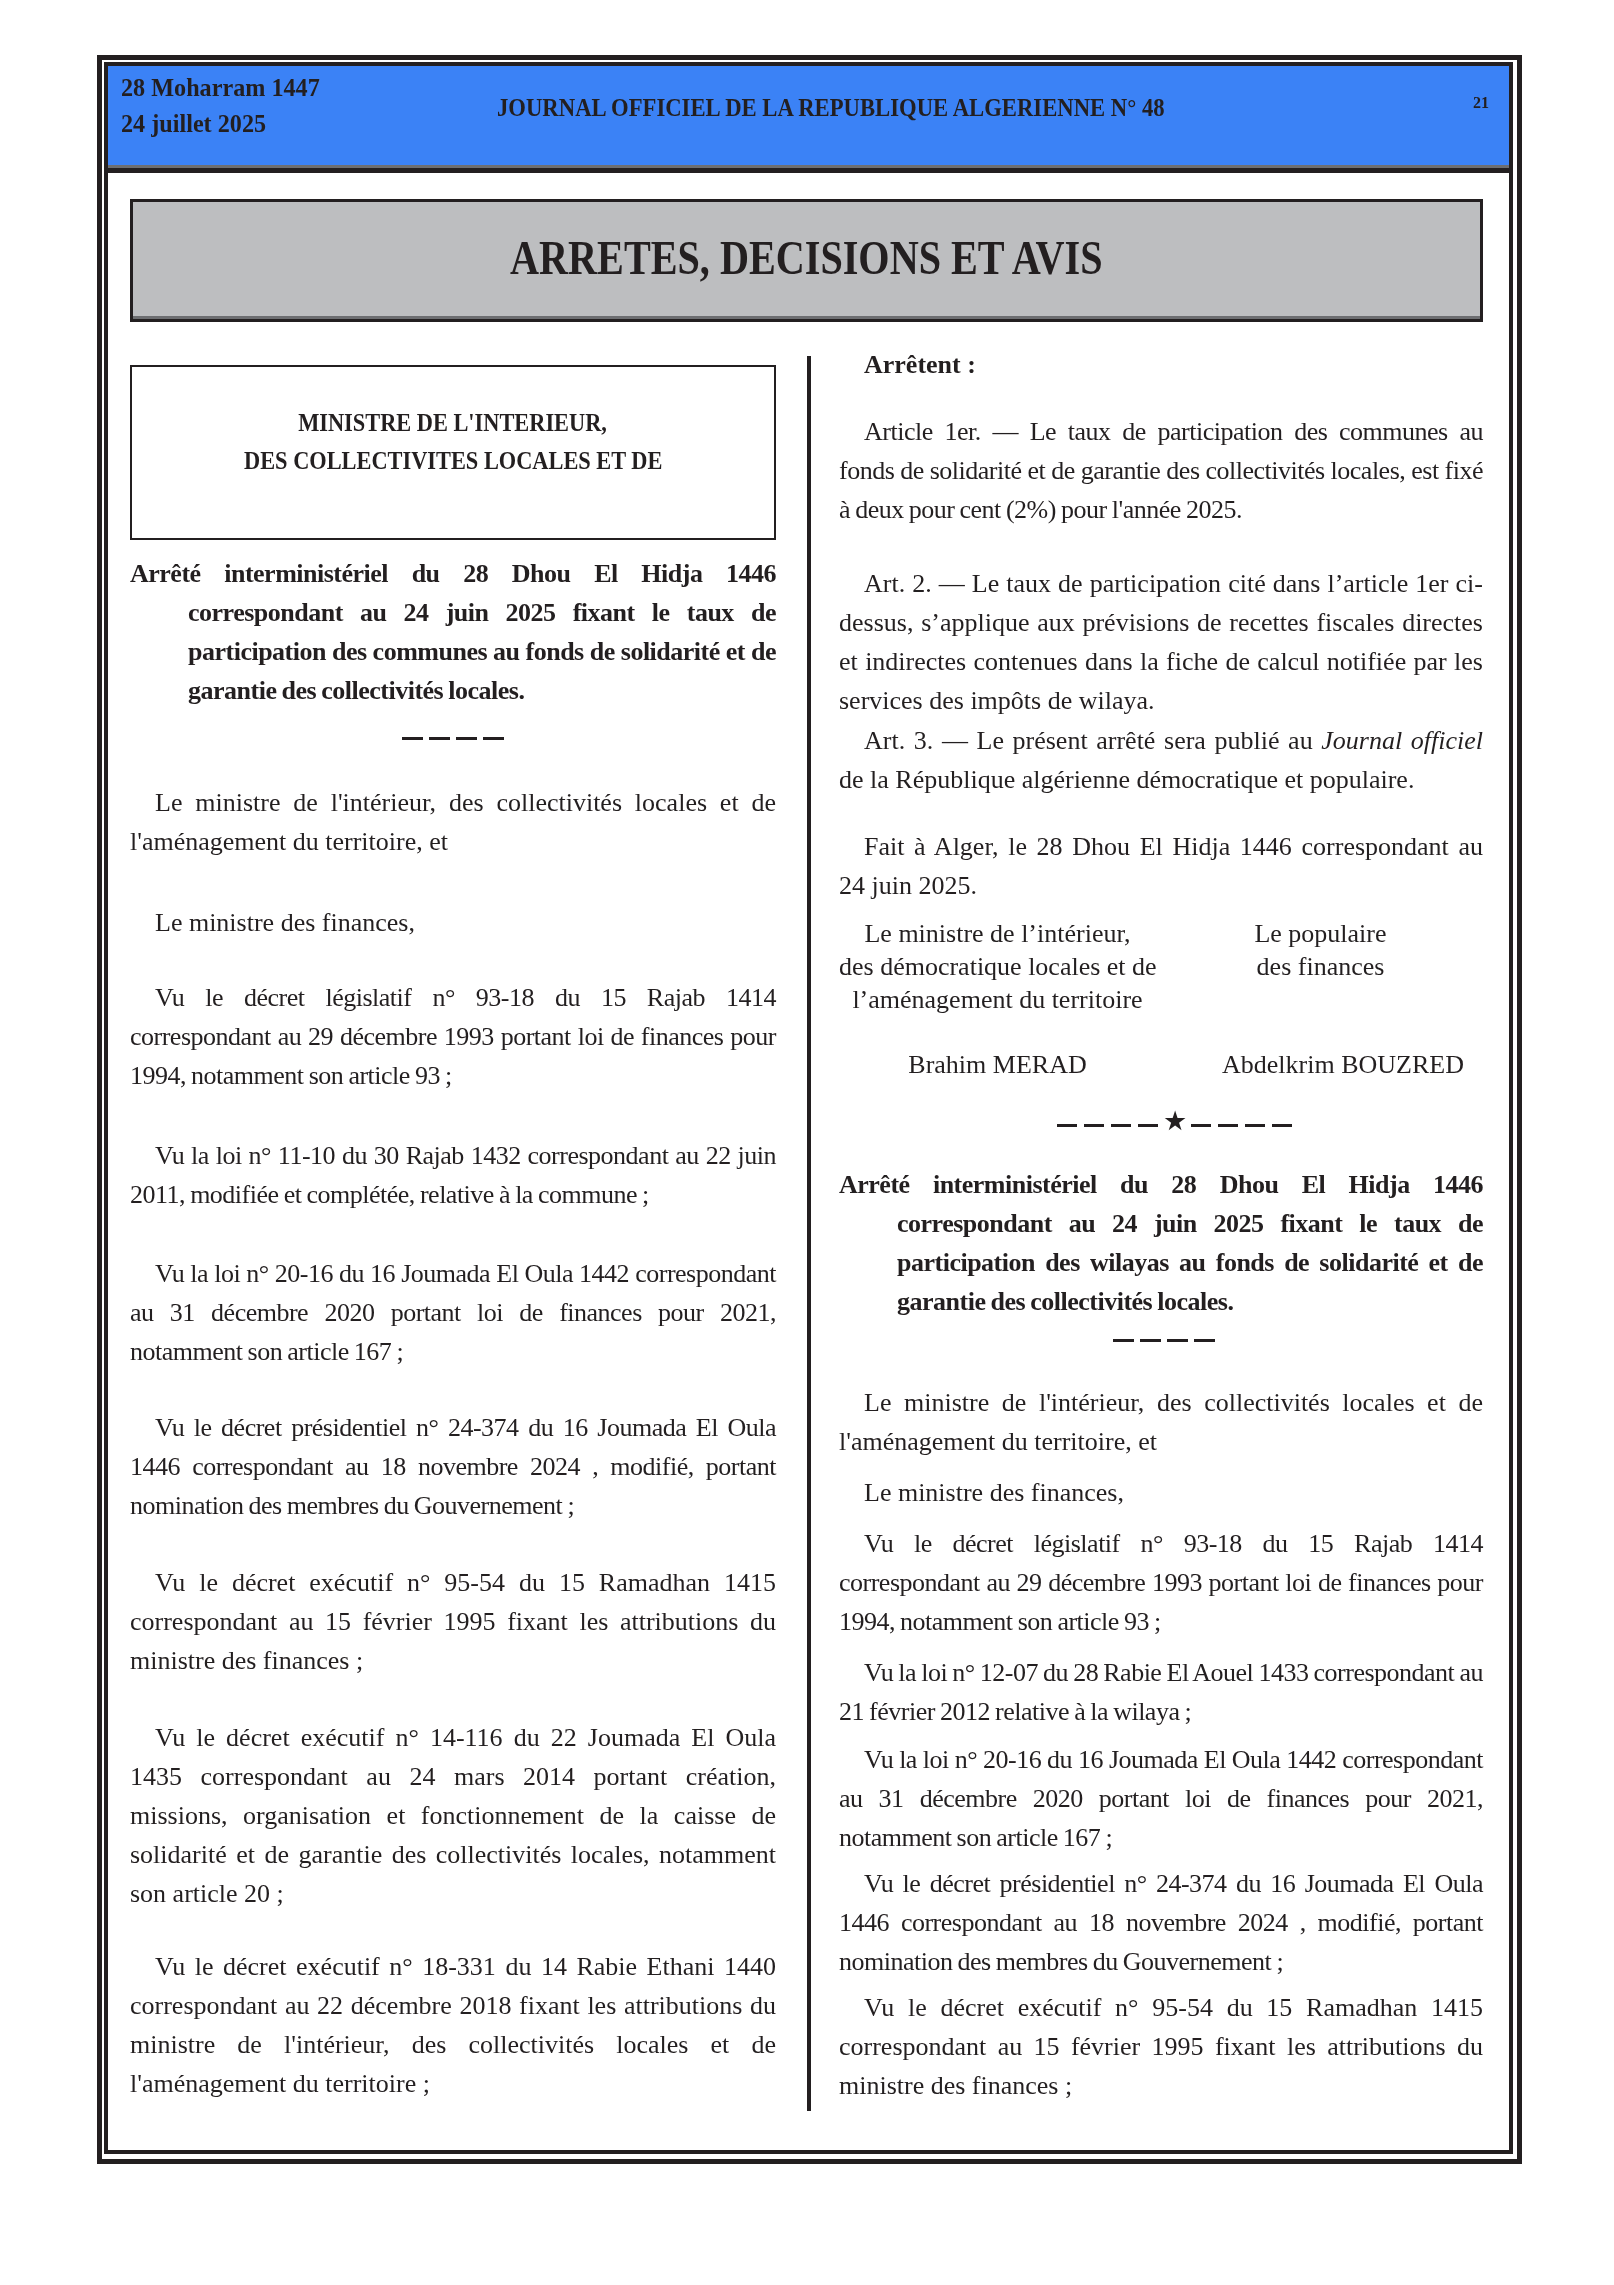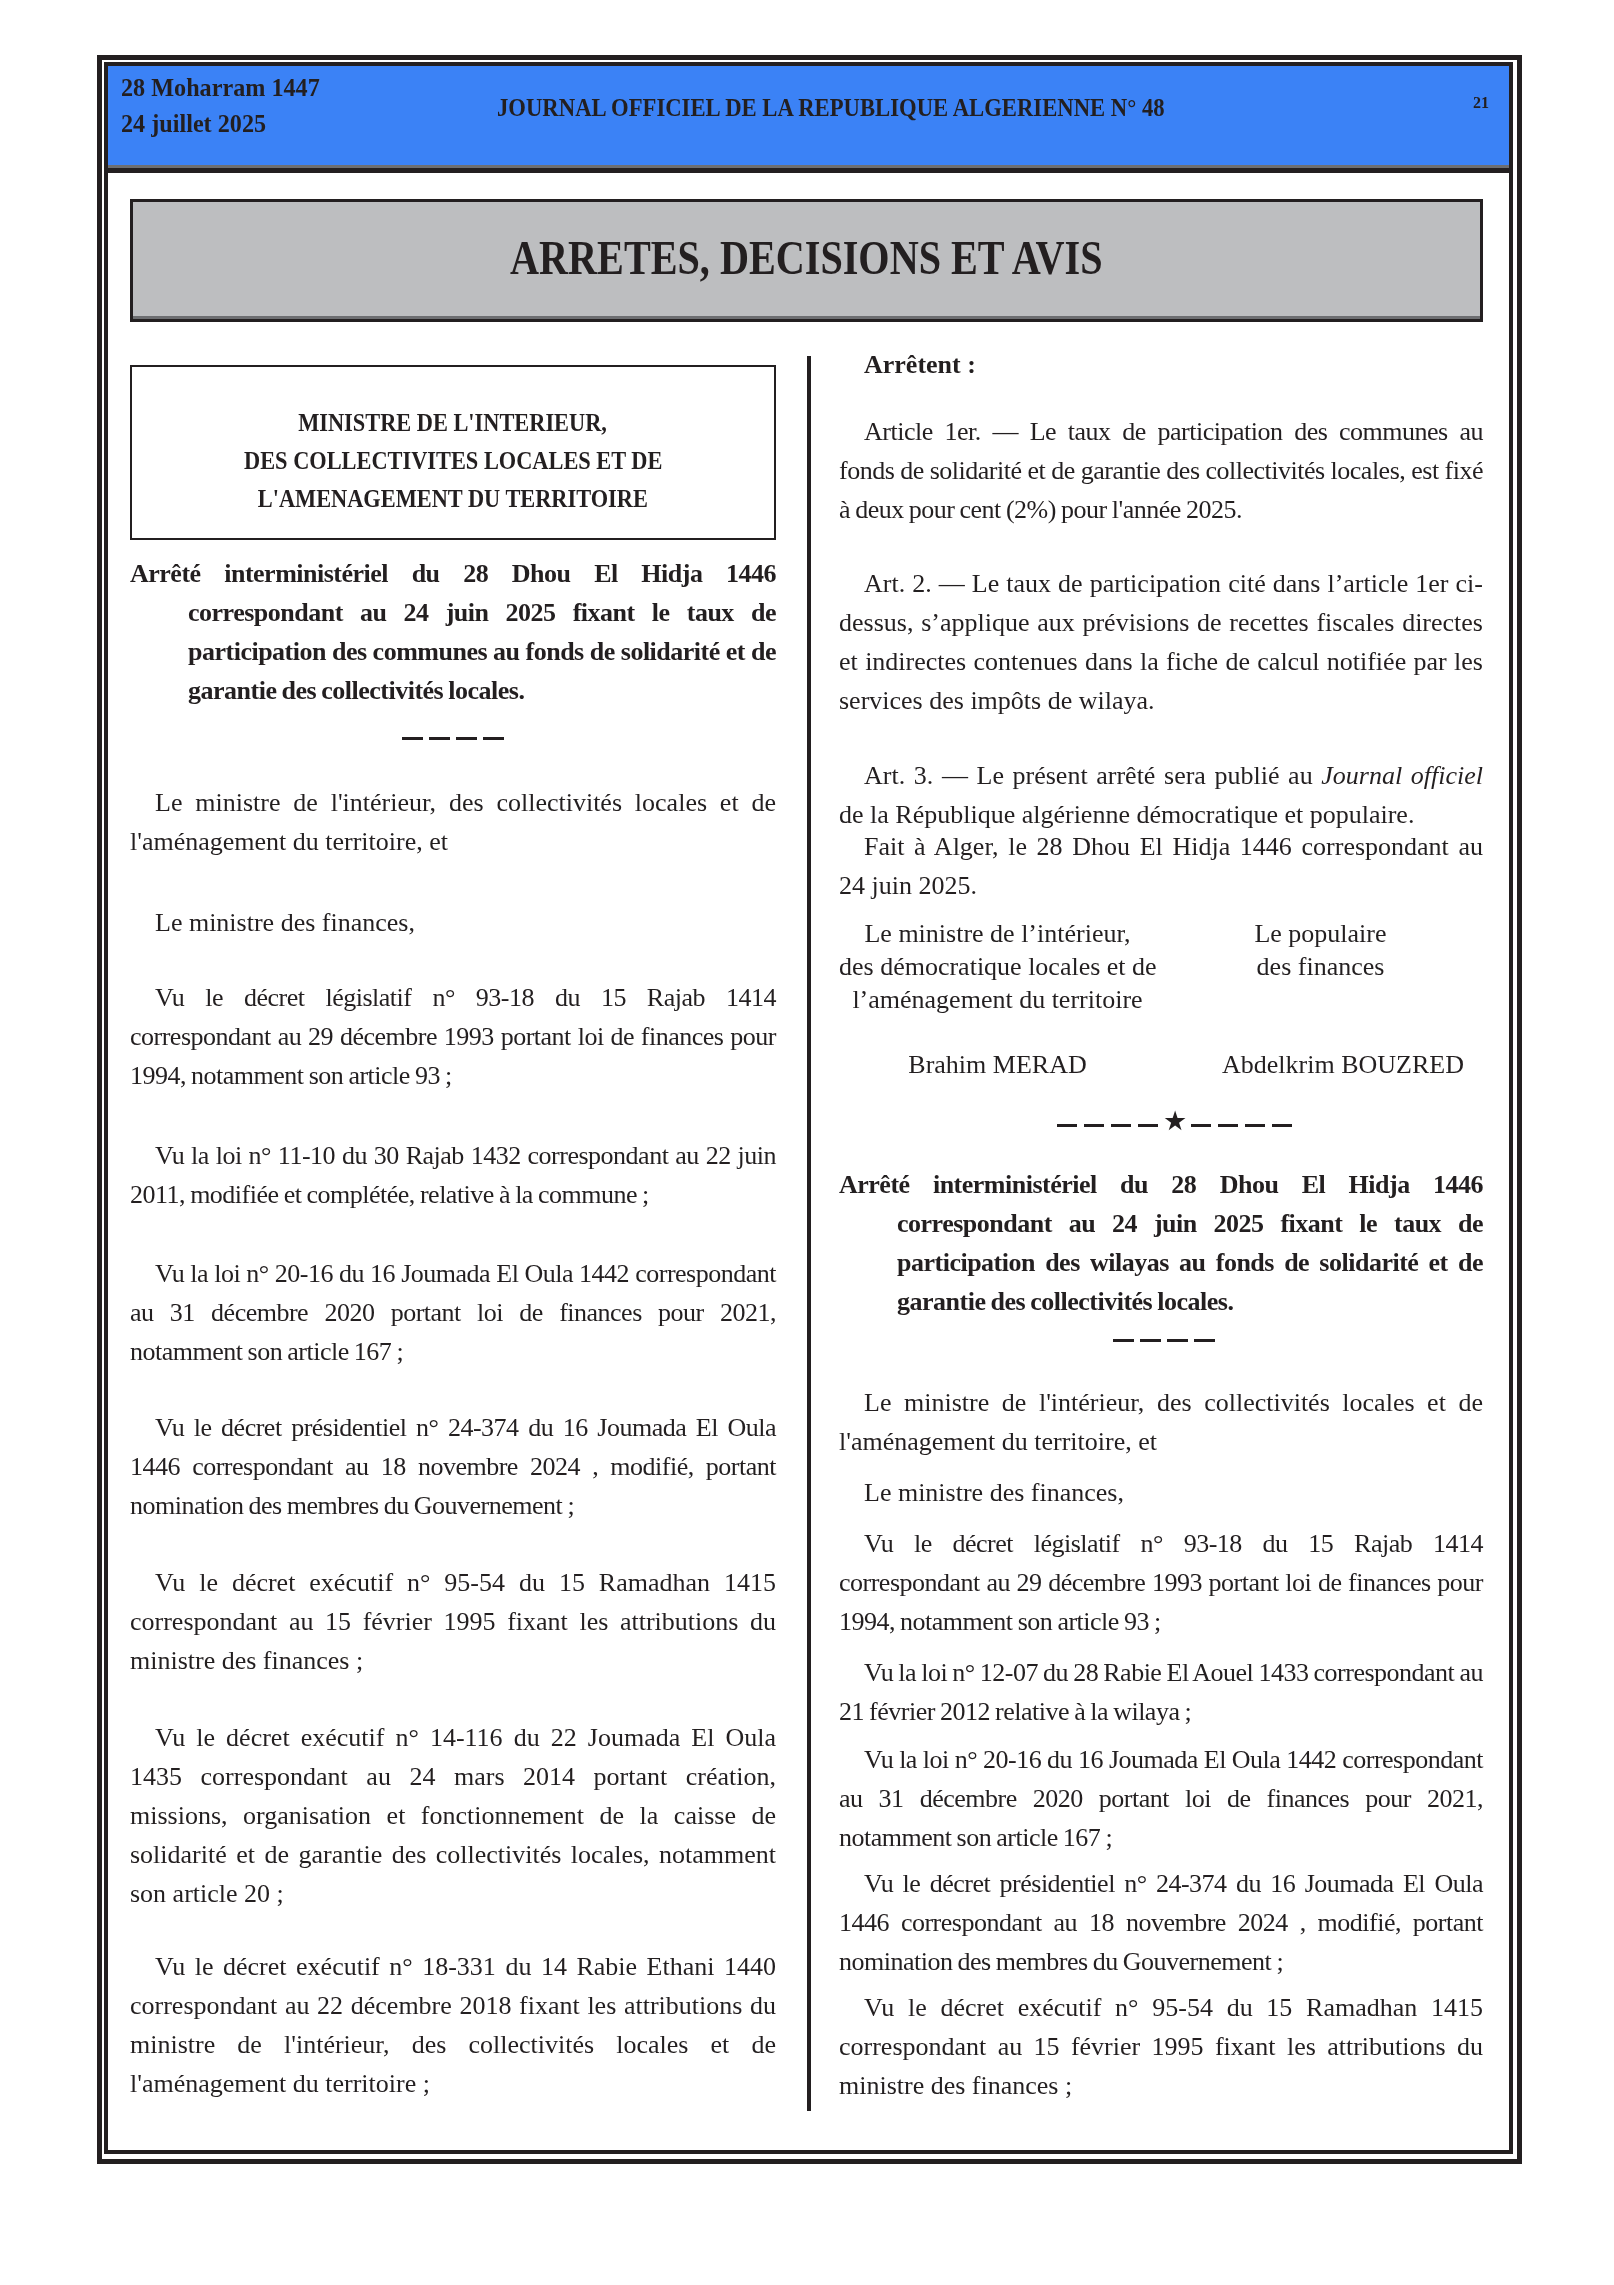--- a/index.html
+++ b/index.html
@@ -65,21 +65,20 @@
 </div>
 
 <div class="titlebox">
   <div class="txt"><span>ARRETES, DECISIONS ET AVIS</span></div>
   <div class="shadow"></div>
 </div>
 
 <div class="ministry">
   <div class="ml" style="top:43px;"><span>MINISTRE DE L'INTERIEUR,</span></div>
   <div class="ml" style="top:81px;"><span>DES COLLECTIVITES LOCALES ET DE</span></div>
-  <div class="ml" style="top:119px;"><span>L'AMENAGEMENT DU TERRITOIRE</span></div>
 </div>
 
 <div class="divider"></div>
 
 <div class="para col-l heading tight" style="top:554px;">Arrêté interministériel du 28 Dhou El Hidja 1446 correspondant au 24 juin 2025 fixant le taux de participation des communes au fonds de solidarité et de garantie des collectivités locales.</div>
 <div class="dashes" style="left:402px; top:737px; width:103px;">
   <i style="left:0"></i>
     <i style="left:27px"></i>
     <i style="left:54px"></i>
     <i style="left:81px"></i>
@@ -91,21 +90,21 @@
 <div class="para col-l indent tight" style="top:1136px;">Vu la loi n° 11-10 du 30 Rajab 1432 correspondant au 22 juin 2011, modifiée et complétée, relative à la commune ;</div>
 <div class="para col-l indent tight" style="top:1254px;">Vu la loi n° 20-16 du 16 Joumada El Oula 1442 correspondant au 31 décembre 2020 portant loi de finances pour 2021, notamment son article 167 ;</div>
 <div class="para col-l indent tight" style="top:1408px;">Vu le décret présidentiel n° 24-374 du 16 Joumada El Oula 1446 correspondant au 18 novembre 2024 , modifié, portant nomination des membres du Gouvernement ;</div>
 <div class="para col-l indent" style="top:1563px;">Vu le décret exécutif n° 95-54 du 15 Ramadhan 1415 correspondant au 15 février 1995 fixant les attributions du ministre des finances ;</div>
 <div class="para col-l indent" style="top:1718px;">Vu le décret exécutif n° 14-116 du 22 Joumada El Oula 1435 correspondant au 24 mars 2014 portant création, missions, organisation et fonctionnement de la caisse de solidarité et de garantie des collectivités locales, notamment son article 20 ;</div>
 <div class="para col-l indent" style="top:1947px;">Vu le décret exécutif n° 18-331 du 14 Rabie Ethani 1440 correspondant au 22 décembre 2018 fixant les attributions du ministre de l'intérieur, des collectivités locales et de l'aménagement du territoire ;</div>
 
 <div class="para col-r bold" style="top:345px; text-indent:25px;">Arrêtent :</div>
 <div class="para col-r indent tight" style="top:412px;">Article 1er. —  Le taux de participation des communes au fonds de solidarité et de garantie des collectivités locales, est fixé à deux pour cent (2%) pour l'année 2025.</div>
 <div class="para col-r indent" style="top:564px;">Art. 2. — Le taux de participation cité dans l’article 1er ci-dessus, s’applique aux prévisions de recettes fiscales directes et indirectes contenues dans la fiche de calcul notifiée par les services des impôts de wilaya.</div>
-<div class="para col-r indent" style="top:756px;"><span>Art. 3. — Le présent arrêté sera publié au </span><em>Journal officiel</em><span> de la République algérienne démocratique et populaire.</span></div>
+<div class="para col-r indent" style="top:721px;"><span>Art. 3. — Le présent arrêté sera publié au </span><em>Journal officiel</em><span> de la République algérienne démocratique et populaire.</span></div>
 <div class="para col-r indent" style="top:827px;">Fait à Alger, le 28 Dhou El Hidja 1446 correspondant au 24 juin 2025.</div>
 
 <div class="sig" style="left:839px; width:317px; top:917px;">
   <div>Le ministre de l’intérieur,</div>
   <div>des démocratique locales et de</div>
   <div>l’aménagement du territoire</div>
 </div>
 <div class="sig" style="left:1212px; width:217px; top:917px;">
   <div>Le populaire</div>
   <div>des finances</div>

